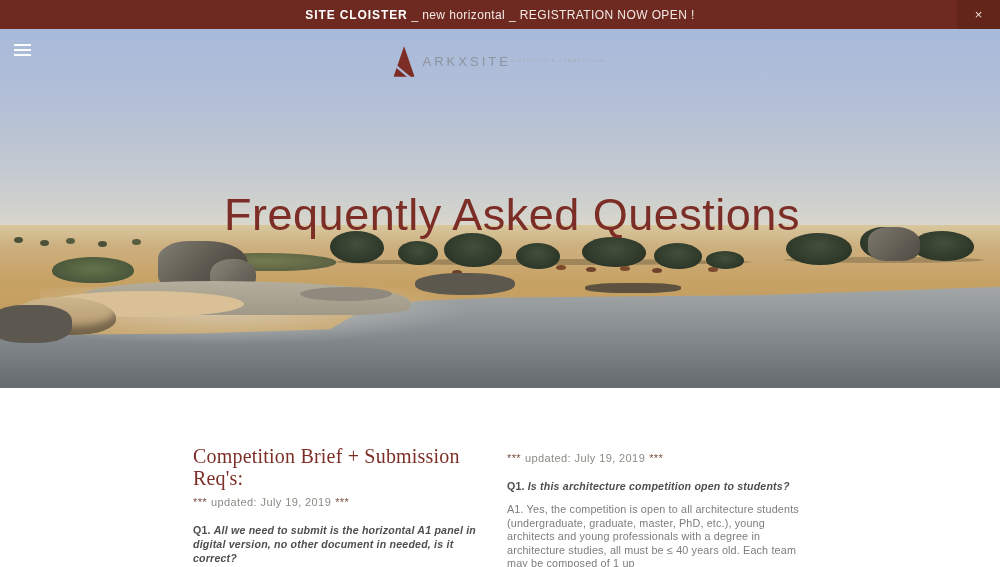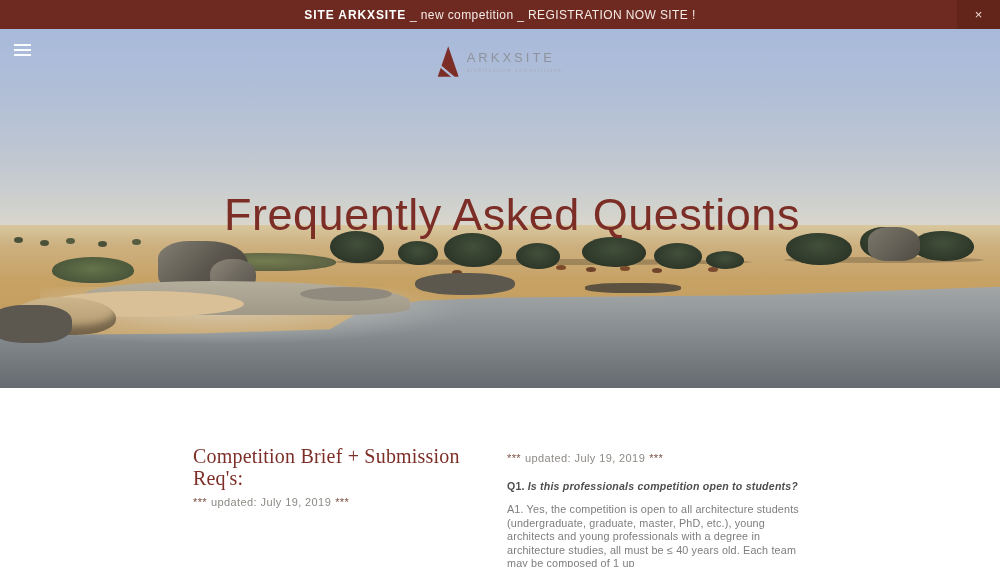--- a/index.html
+++ b/index.html
@@ -110,21 +110,21 @@
   .menu-button {
     position:absolute; left:14px; top:15px; width:18px; height:14px;
     background:transparent; border:0; cursor:pointer; padding:0;
   }
   .menu-button .bar { display:block; width:17px; height:2px; background:#ffffff; margin:0 0 3px 0; opacity:.95; }
   .logo {
     position:absolute; left:50%; top:17px; transform:translateX(-50%);
     display:flex; align-items:center; gap:8px; cursor:pointer;
   }
   .logo-mark { width:21px; height:31px; display:block; }
-  .logo-textwrap { display:flex; flex-direction:column; }
+  .logo-textwrap { display:flex; }
   .logo-name { font-size:13px; color:#8e939d; letter-spacing:3px; line-height:14px; }
   .logo-tag { font-size:5px; color:#a8adb6; letter-spacing:1.6px; line-height:6px; margin-top:2px; }
 
   
   .hero-title {
     position:absolute; left:12px; width:100%; top:160px;
     text-align:center; font-size:45px; font-weight:300;
     color:#7b2d26; letter-spacing:.5px; line-height:1.15;
   }
 
@@ -143,21 +143,21 @@
   .updated .updated-text { margin:12px 4px; }
   .qline { margin:14px 0 0; font-size:10.6px; line-height:14px; color:#4e4e4e; font-weight:700; letter-spacing:.2px; }
   .qline .qlabel { margin-right:3px; }
   .qline .qtext { font-style:italic; }
   .aline { margin:10px 0 0; font-size:10.8px; line-height:13.5px; color:#7d7d7d; letter-spacing:.15px; }
 </style>
 </head>
 <body>
 
 <div class="banner">
-  <div class="banner-text"><strong>SITE ARKXSITE</strong><span> _ new competition _ REGISTRATION NOW SITE !</span></div>
+  <div class="banner-text"><strong>SITE CLOISTER</strong><span> _ new horizontal _ REGISTRATION NOW OPEN !</span></div>
   <button class="banner-close">
     <span>×</span>
   </button>
 </div>
 
 <div class="hero">
   <div class="sky scene-el" style="left:0;top:0;"></div>
   <div class="field scene-el"></div>
 
   <div class="scene-el bush-row"></div>
@@ -212,22 +212,23 @@
   </div>
 
   <div class="hero-title">Frequently Asked Questions</div>
 </div>
 
 <div class="faq">
 
   <div class="faq-col">
     <h2 class="col-heading">Competition Brief + Submission Req's:</h2>
     <p class="updated"><span class="stars">***</span><span class="updated-text">updated: July 19, 2019</span><span class="stars">***</span></p>
+    <p class="qline"><span class="qlabel">Q1.</span><span class="qtext">All we need to submit is the horizontal A1 panel in digital version, no other document in needed, is it correct?</span></p>
 
   </div>
 
   <div class="faq-col">
     <p class="updated"><span class="stars">***</span><span class="updated-text">updated: July 19, 2019</span><span class="stars">***</span></p>
-    <p class="qline"><span class="qlabel">Q1.</span><span class="qtext">Is this professionals competition open to students?</span></p>
+    <p class="qline"><span class="qlabel">Q1.</span><span class="qtext">Is this architecture competition open to students?</span></p>
     <p class="aline">A1. Yes, the competition is open to all architecture students (undergraduate, graduate, master, PhD, etc.), young architects and young professionals with a degree in architecture studies, all must be ≤ 40 years old. Each team may be composed of 1 up</p>
   </div>
 
 </div>
 
 </body></html>

